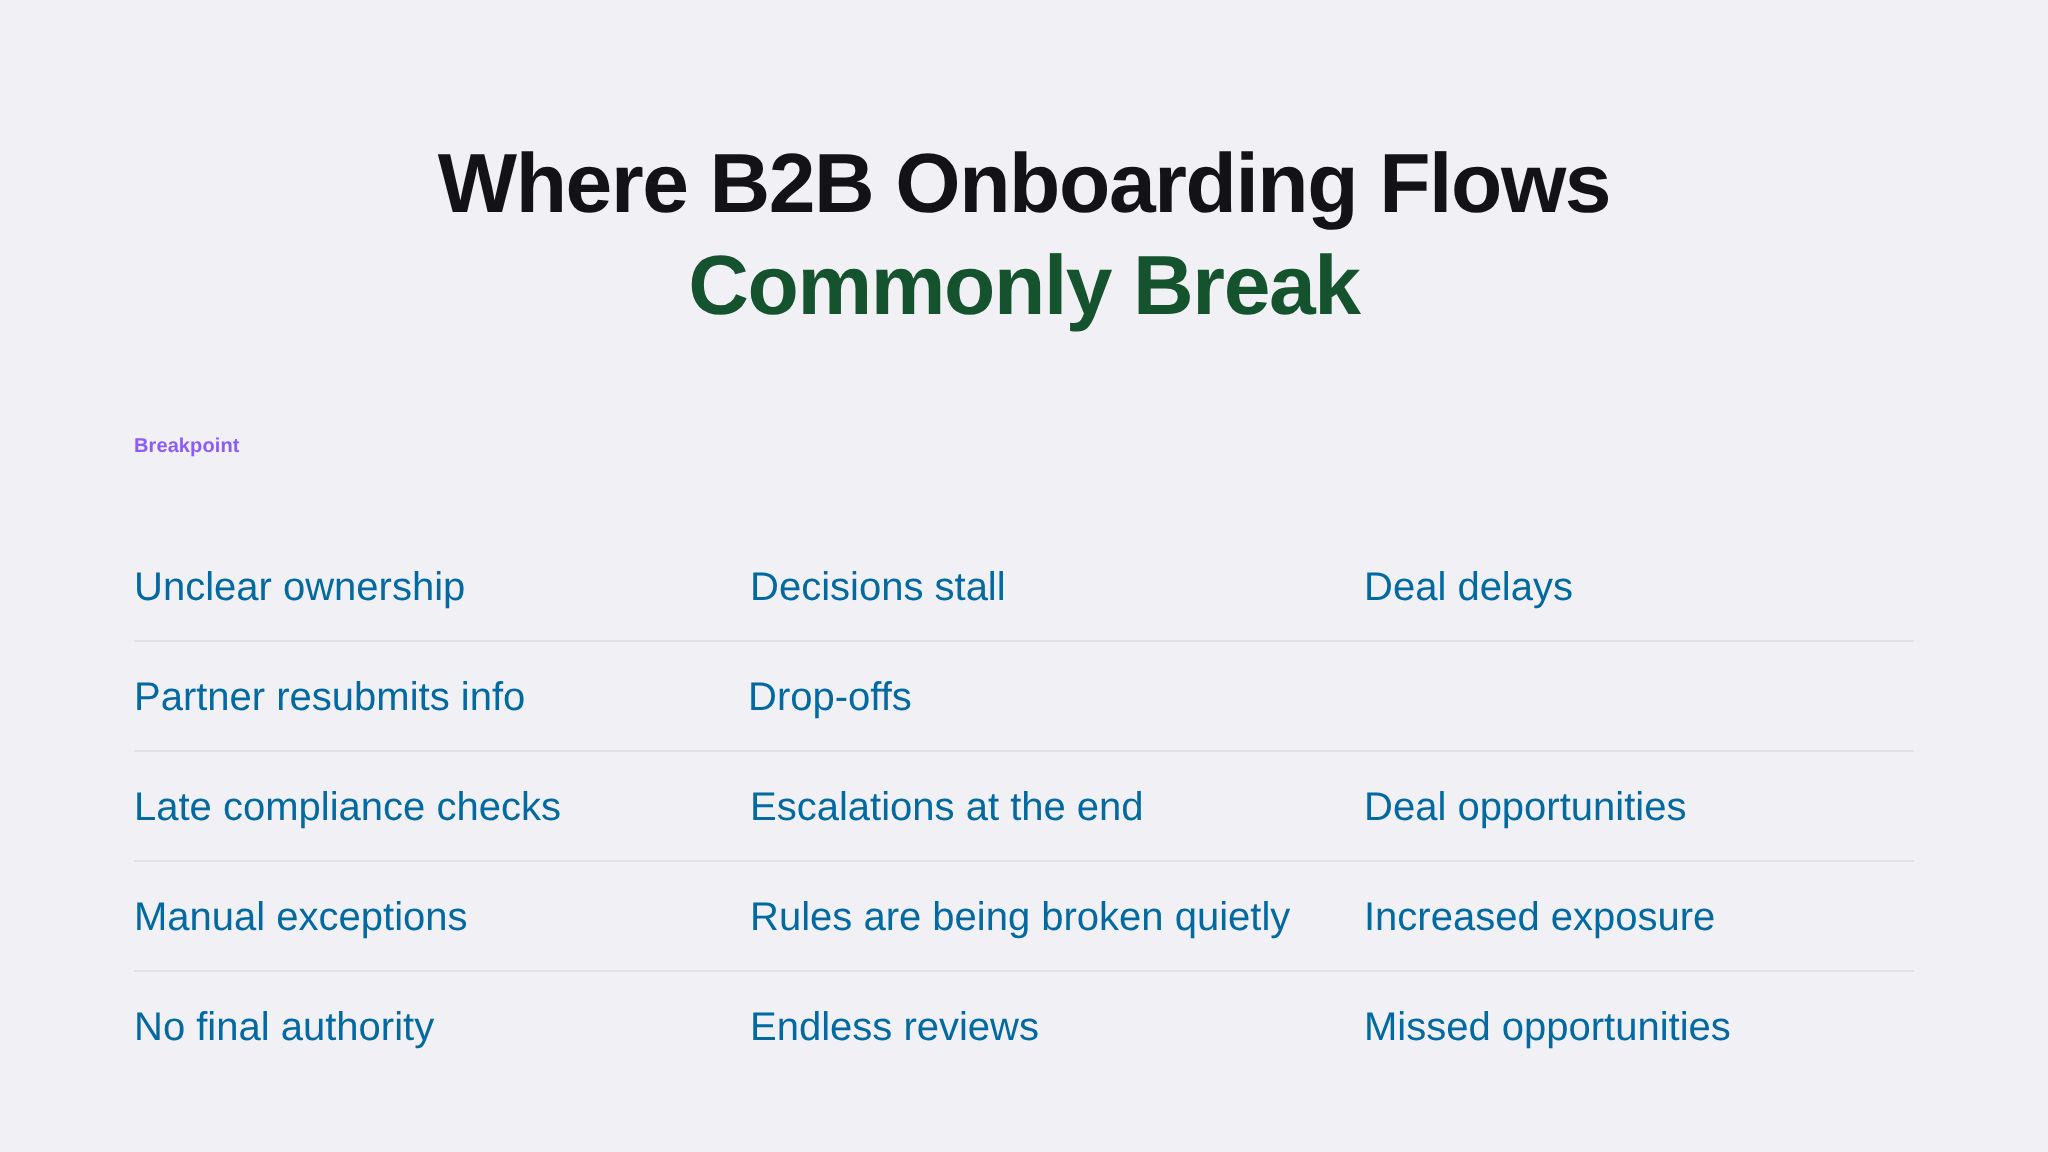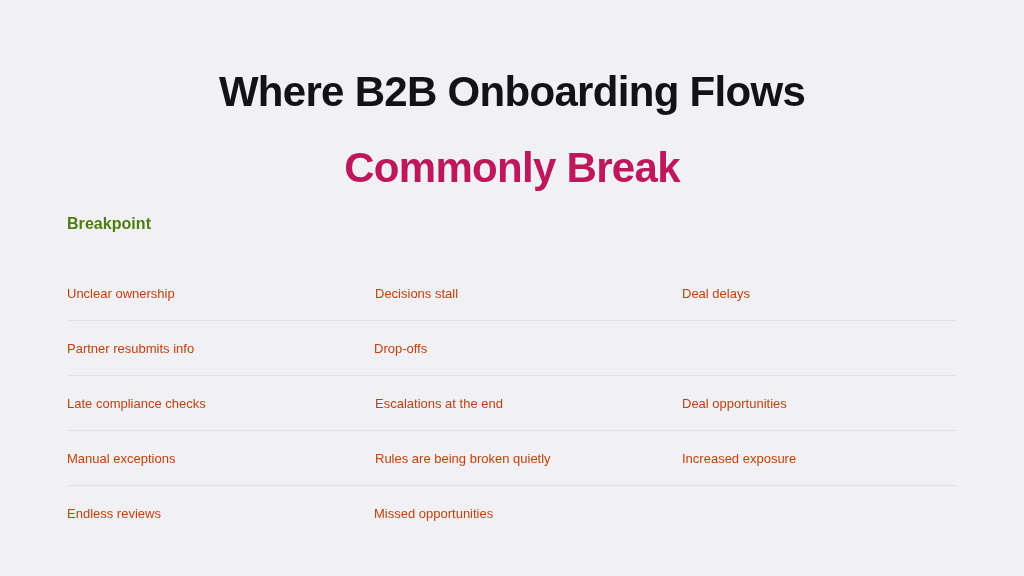--- a/index.html
+++ b/index.html
@@ -33,21 +33,21 @@
   }
   .title-line {
     display: block;
     font-size: 42px;
     font-weight: 700;
     letter-spacing: -0.7px;
     line-height: 51px;
     margin: 0;
   }
   .title-line-1 { color: #121217; }
-  .title-line-2 { color: #be185d; margin-top: 25px; }
+  .title-line-2 { color: #14532d; }
 
   
   .table {
     position: absolute;
     left: 67px;
     top: 208px;
     width: 890px;
   }
 
   .row {
@@ -64,30 +64,30 @@
     content: "";
     position: absolute;
     left: 0;
     top: 0;
     width: 890px;
     height: 1px;
     background: #e2e1e8;
   }
 
   .cell {
-    font-size: 13px;
+    font-size: 20px;
     line-height: 22px;
-    color: #c2410c;
+    color: #0369a1;
     padding-top: 18px;
     box-sizing: border-box;
   }
   .header-row .cell {
-    font-size: 16px;
+    font-size: 10px;
     font-weight: 700;
-    color: #4d7c0f;
+    color: #8b5cf6;
     padding-top: 5px;
     letter-spacing: 0.05px;
   }
 
   .col-0 { width: 308px; }
   .col-1 { width: 307px; }
   .col-2 { width: 275px; }
 </style>
 </head>
 <body>
@@ -122,18 +122,19 @@
       <div class="cell col-2">Deal opportunities</div>
     </div>
 
     <div class="row divided">
       <div class="cell col-0">Manual exceptions</div>
       <div class="cell col-1">Rules are being broken quietly</div>
       <div class="cell col-2">Increased exposure</div>
     </div>
 
     <div class="row divided">
+      <div class="cell col-0">No final authority</div>
       <div class="cell col-1">Endless reviews</div>
       <div class="cell col-2">Missed opportunities</div>
     </div>
 
   </div>
 </div>
 
 </body></html>

